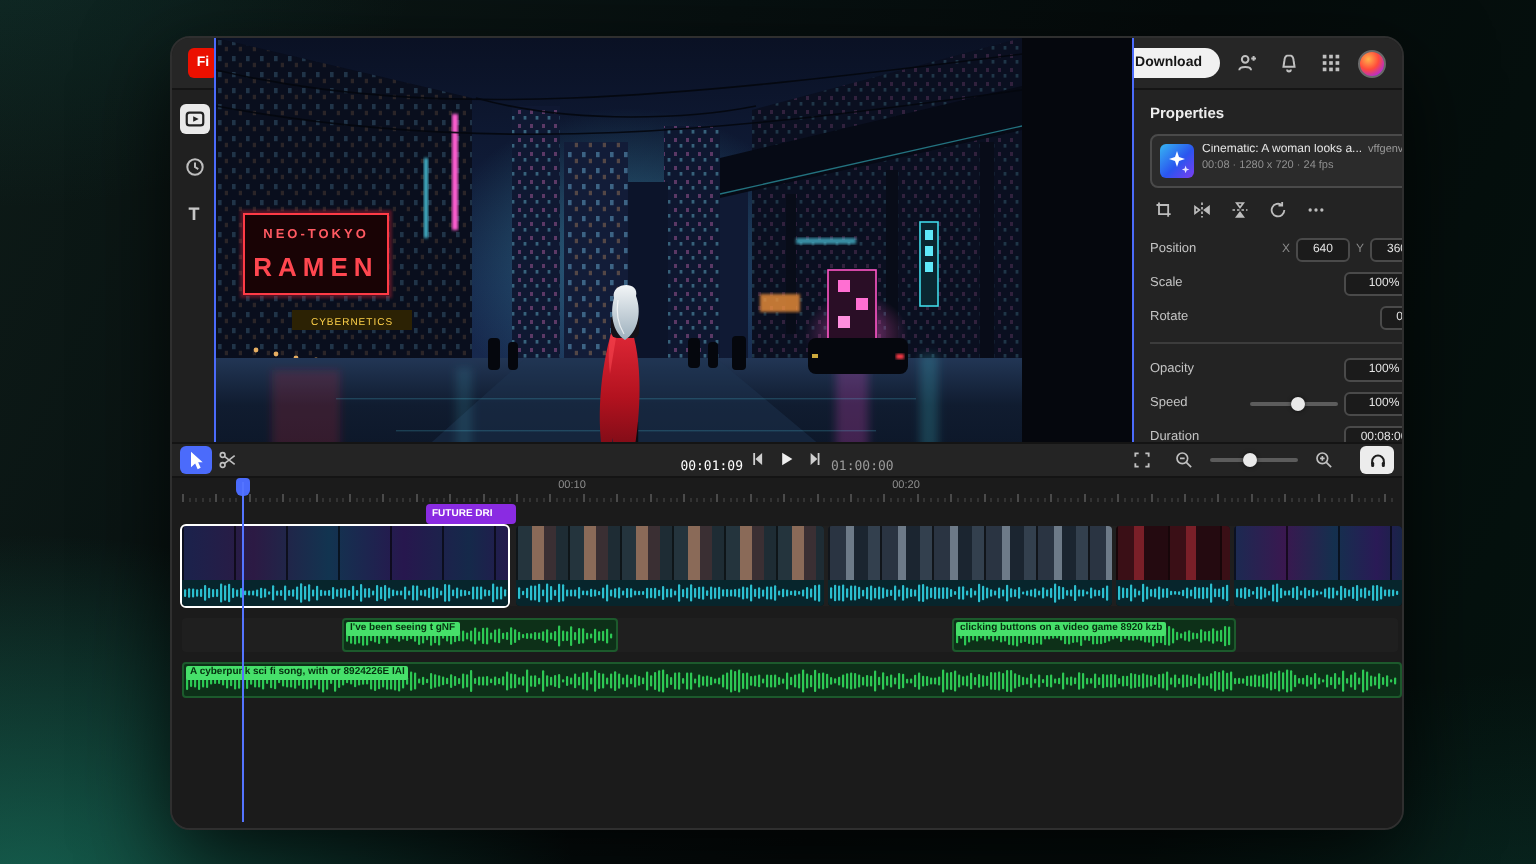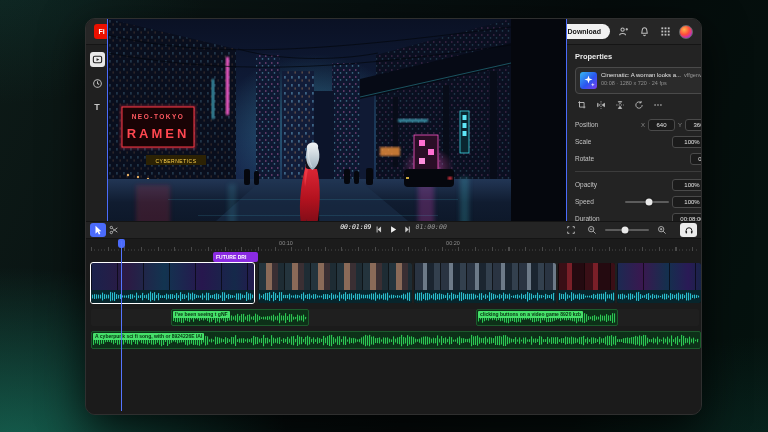--- a/index.html
+++ b/index.html
@@ -62,21 +62,21 @@
   .knob { position:absolute; top:50%; transform:translate(-50%,-50%); width:7px; height:7px; border-radius:50%; background:#e9e9e9; box-shadow:0 0 2px rgba(0,0,0,.6); }
 
   .right-rail { flex:0 0 36px; background:#232323; border-left:1px solid #151515; display:flex; flex-direction:column; align-items:center; padding-top:9px; gap:10px; }
   .rrail-btn { width:19px; height:17px; border-radius:4px; background:transparent; border:1px solid transparent; display:flex; align-items:center; justify-content:center; padding:0; }
   .rrail-btn.active { background:#3a3a3a; border-color:#787878; }
 
   
   .tl-toolbar { flex:0 0 18px; background:#242424; border-top:1px solid #141414; border-bottom:1px solid #141414; display:flex; align-items:center; padding:0 4px; position:relative; }
   .tool-btn { width:16px; height:14px; border-radius:3px; border:none; background:transparent; display:flex; align-items:center; justify-content:center; padding:0; }
   .tool-btn.primary { background:#4b6bfb; }
-  .transport { position:absolute; left:50%; transform:translateX(-50%); display:flex; align-items:flex-start; gap:2px;font-style:italic; }
+  .transport { position:absolute; left:50%; transform:translateX(-50%); display:flex; align-items:flex-end; gap:2px; }
   .timecode { font-family:"DejaVu Sans Mono", monospace; font-size:6.5px; color:#fff; }
   .timecode.total { color:#9a9a9a; }
   .tl-zoom { margin-left:auto; display:flex; align-items:center; gap:5px; }
   .zoom-slider { width:44px; height:2px; background:#5c5c5c; border-radius:1px; position:relative; }
   .headphone-btn { width:17px; height:14px; border:none; border-radius:3px; background:#ececec; display:flex; align-items:center; justify-content:center; margin-left:5px; padding:0; }
 
   
   .timeline { flex:1; background:#1b1b1b; position:relative; overflow:hidden; }
   .ruler { position:absolute; left:5px; right:2px; top:0; height:12px; font-size:5.5px; color:#8d8d8d;
     background:

